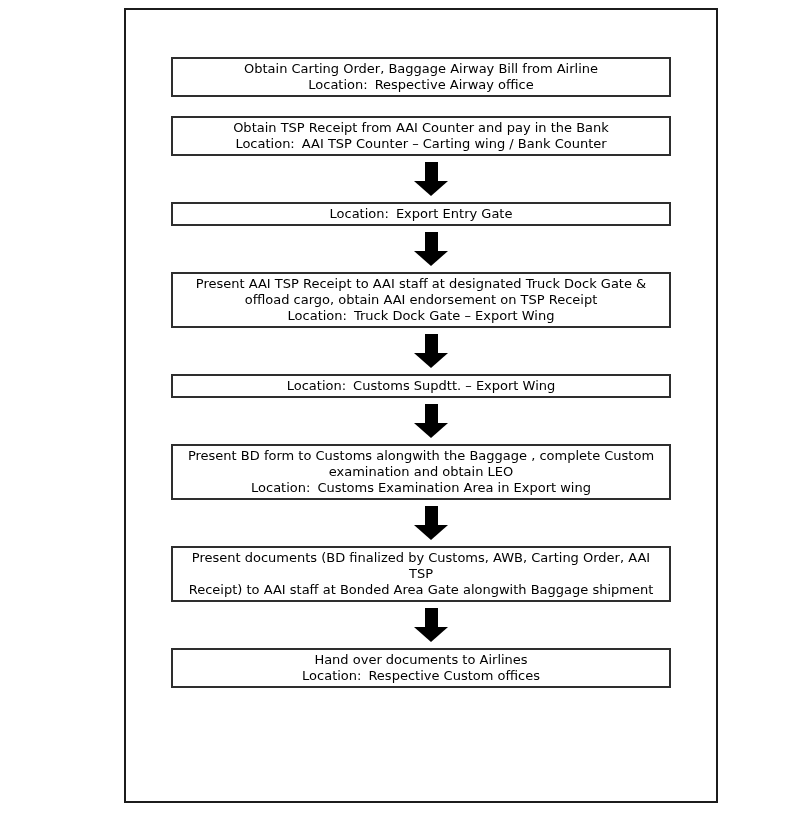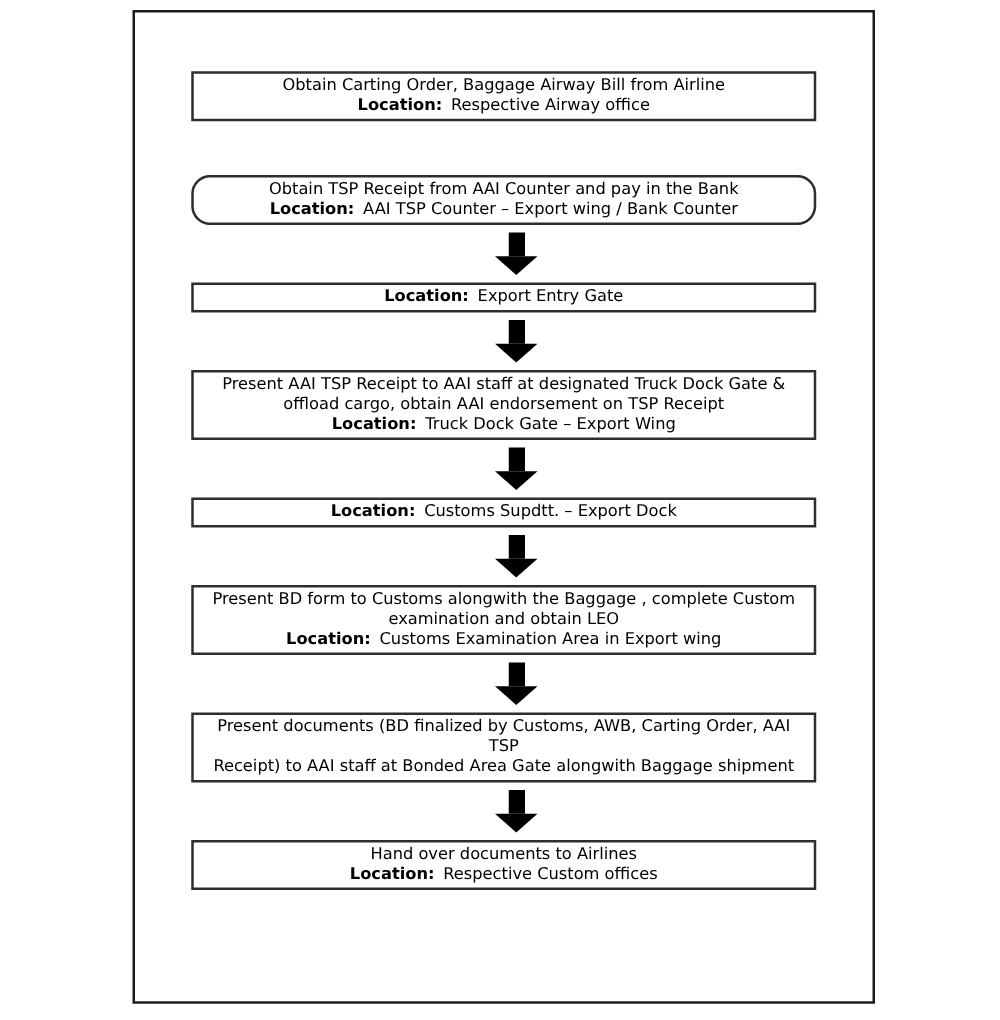--- a/index.html
+++ b/index.html
@@ -9,21 +9,21 @@
   }
   body {
     width: 800px;
     height: 816px;
     position: relative;
     font-family: "DejaVu Sans", "Liberation Sans", sans-serif;
     color: #000000;
   }
   .frame {
     position: absolute;
-    left: 106px;
+    left: 124px;
     top: 8px;
     width: 594px;
     height: 795px;
     border: 2px solid #1c1c1c;
     box-sizing: border-box;
     background: #ffffff;
   }
   .column {
     width: 500px;
     margin: 47px auto 0 auto;
@@ -38,26 +38,25 @@
     background: #ffffff;
     padding: 2px 6px;
     text-align: center;
     font-size: 13px;
     line-height: 16px;
   }
   .step .desc {
     white-space: pre-line;
   }
   .loc-label {
-    font-weight: bold;
+    font-weight: normal;
     margin-right: 7px;
   }
   .gap-lg {
-    margin-top: 43px;
-    border-radius: 15px;
+    margin-top: 19px;
   }
   .arrow {
     display: flex;
     flex-direction: column;
     align-items: center;
     margin: 6px 0;
     transform: translateX(10px);
   }
   .arrow .stem {
     display: block;
@@ -83,21 +82,21 @@
     <div class="step">
       <div class="desc">Obtain Carting Order, Baggage Airway Bill from Airline</div>
       <div class="loc">
         <span class="loc-label">Location:</span><span class="loc-value">Respective Airway office</span>
       </div>
     </div>
 
     <div class="step gap-lg">
       <div class="desc">Obtain TSP Receipt from AAI Counter and pay in the Bank</div>
       <div class="loc">
-        <span class="loc-label">Location:</span><span class="loc-value">AAI TSP Counter – Export wing / Bank Counter</span>
+        <span class="loc-label">Location:</span><span class="loc-value">AAI TSP Counter – Carting wing / Bank Counter</span>
       </div>
     </div>
 
     <div class="arrow">
       <span class="stem"></span>
       <span class="head"></span>
     </div>
 
     <div class="step">
       <div class="loc">
@@ -118,21 +117,21 @@
       </div>
     </div>
 
     <div class="arrow">
       <span class="stem"></span>
       <span class="head"></span>
     </div>
 
     <div class="step">
       <div class="loc">
-        <span class="loc-label">Location:</span><span class="loc-value">Customs Supdtt. – Export Dock</span>
+        <span class="loc-label">Location:</span><span class="loc-value">Customs Supdtt. – Export Wing</span>
       </div>
     </div>
 
     <div class="arrow">
       <span class="stem"></span>
       <span class="head"></span>
     </div>
 
     <div class="step">
       <div class="desc">Present BD form to Customs alongwith the Baggage , complete Custom

